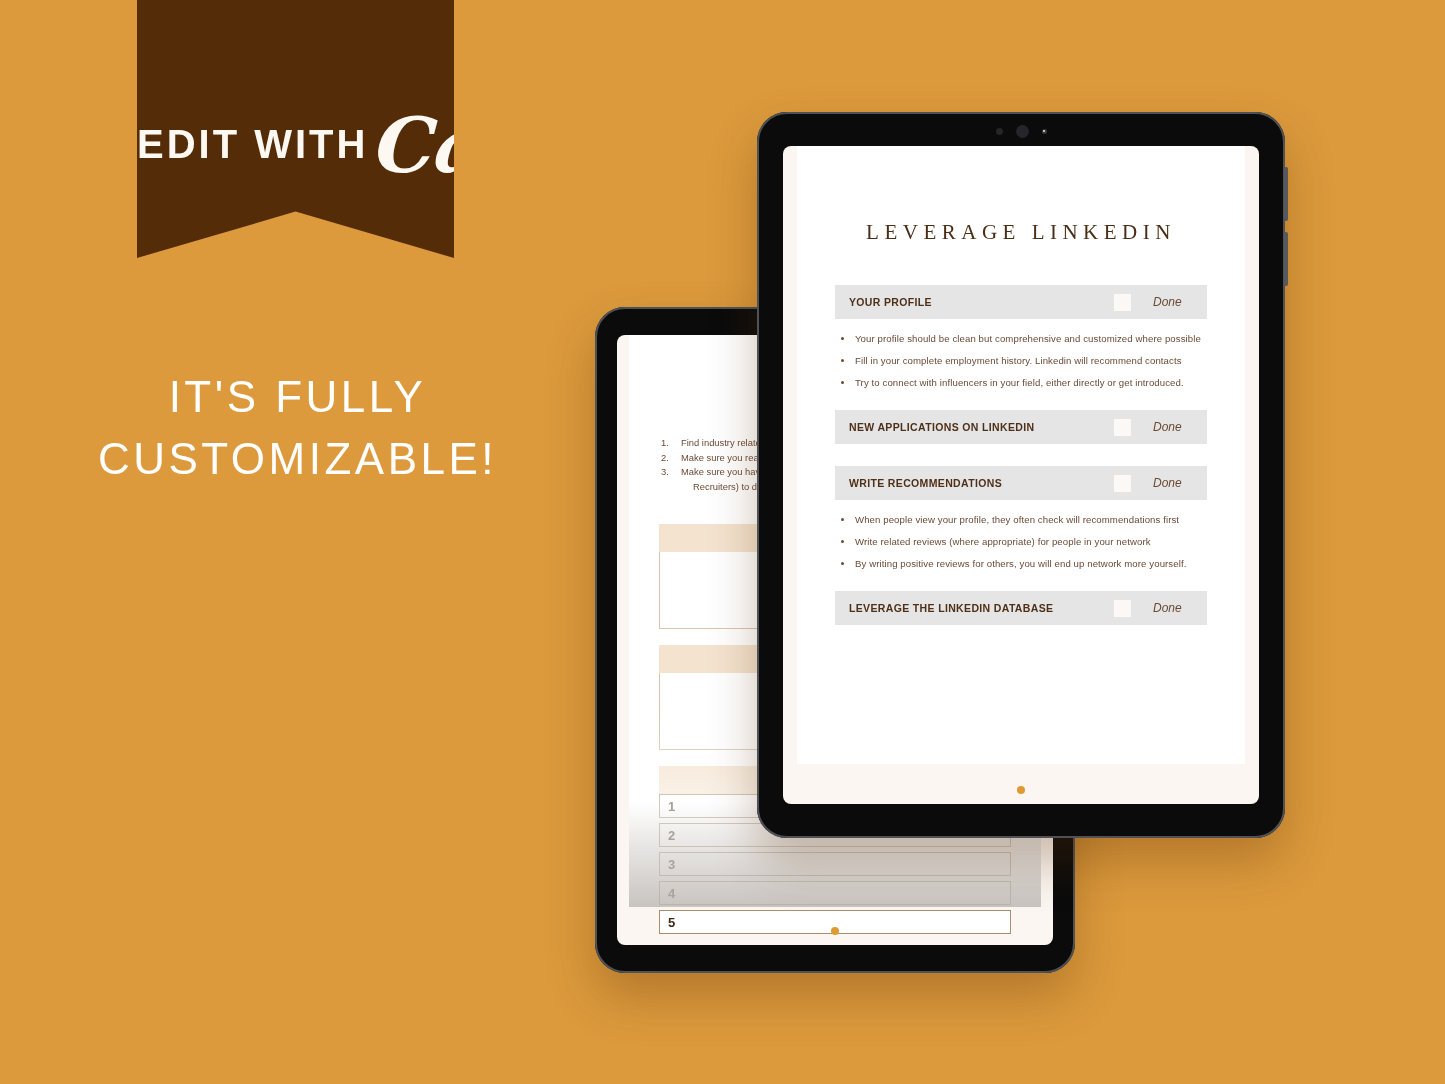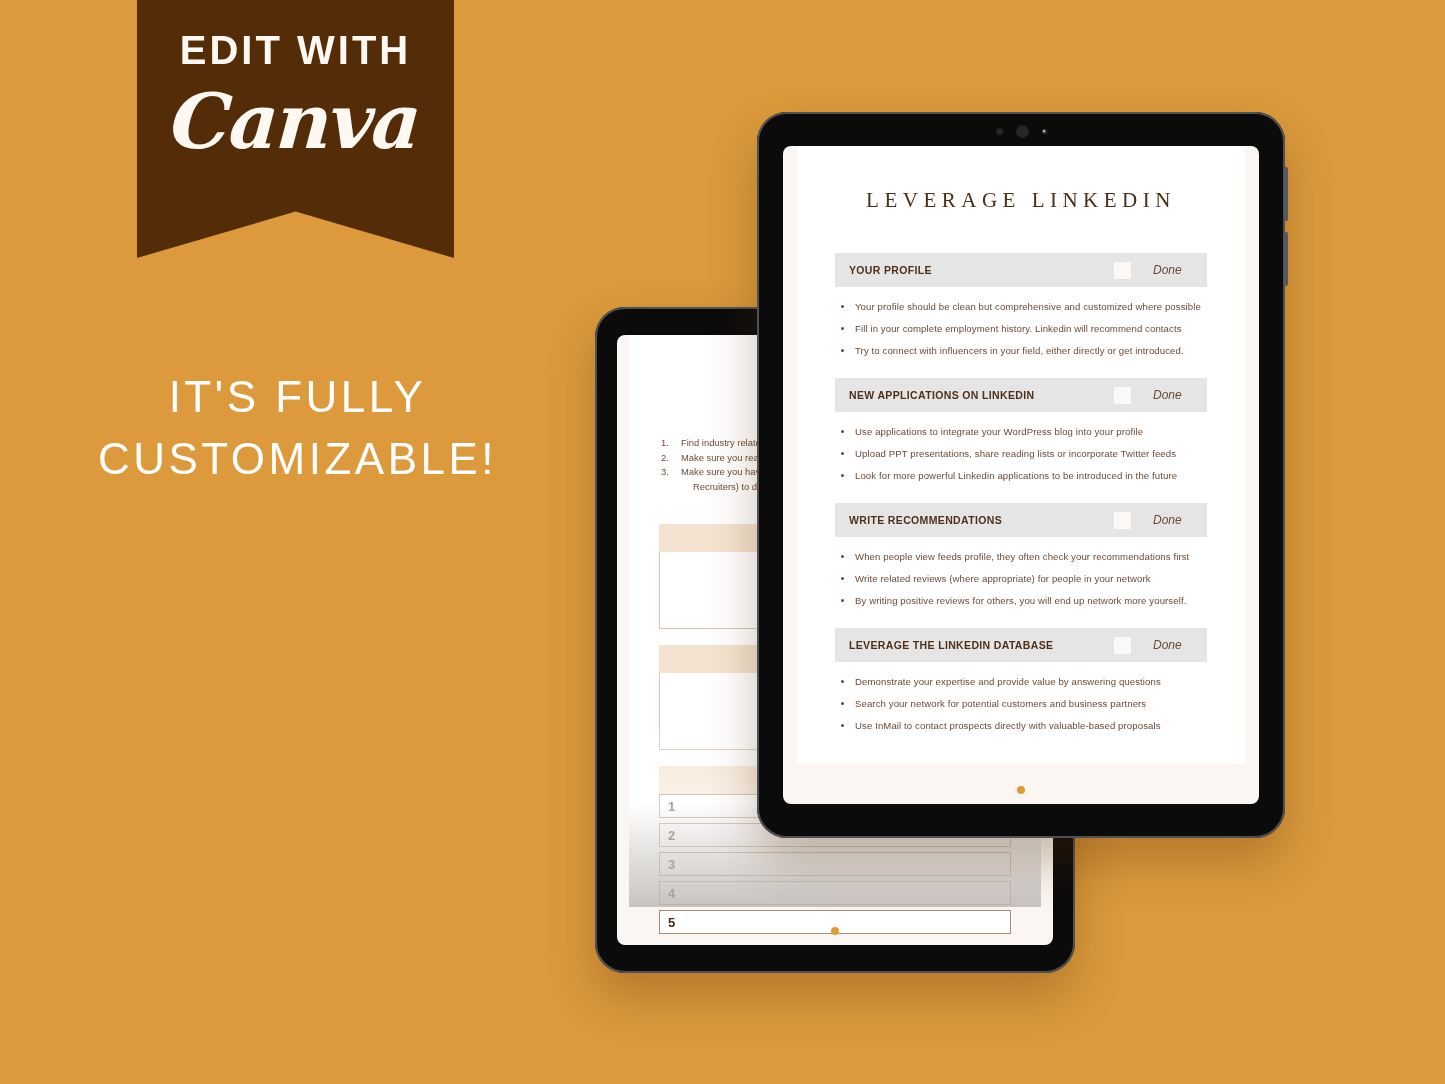--- a/index.html
+++ b/index.html
@@ -19,21 +19,20 @@
   #canva-banner {
     position: absolute;
     left: 137px;
     top: 0;
     width: 317px;
     height: 258px;
     background: #542d08;
     -webkit-clip-path: polygon(0 0, 100% 0, 100% 100%, 50% 82%, 0 100%);
     clip-path: polygon(0 0, 100% 0, 100% 100%, 50% 82%, 0 100%);
     display: flex;
-    flex-direction: column;
     align-items: center;
     justify-content: flex-start;
     padding-top: 30px;
     box-sizing: border-box;
     gap: 8px;
   }
   #banner-line1 {
     color: #fdf8f2;
     font-family: "Liberation Sans", sans-serif;
     font-weight: bold;
@@ -170,20 +169,21 @@
     padding: 42px 38px 0 38px;
     box-sizing: border-box;
   }
   #front-title {
     text-align: center;
     font-family: "Liberation Serif", serif;
     color: #4a2f16;
     font-size: 21px;
     letter-spacing: 5.5px;
     margin-bottom: 40px;
+    margin-top: 32px;
   }
   .section {
     margin-bottom: 22px;
   }
   .section-head {
     background: #e5e5e5;
     height: 34px;
     display: flex;
     align-items: center;
     padding: 0 14px;
@@ -425,50 +425,40 @@
           <li>Try to connect with influencers in your field, either directly or get introduced.</li>
         </ul>
       </div>
 
       <div class="section">
         <div class="section-head">
           <span class="section-head-label">NEW APPLICATIONS ON LINKEDIN</span>
           <span class="section-check"></span>
           <span class="section-done">Done</span>
         </div>
-        <ul class="bullets">
-          <li>Use applications to integrate your WordPress blog into your profile</li>
-          <li>Upload PPT presentations, share reading lists or incorporate Twitter feeds</li>
-          <li>Look for more powerful Linkedin applications to be introduced in the future</li>
-        </ul>
       </div>
 
       <div class="section">
         <div class="section-head">
           <span class="section-head-label">WRITE RECOMMENDATIONS</span>
           <span class="section-check"></span>
           <span class="section-done">Done</span>
         </div>
         <ul class="bullets">
-          <li>When people view feeds profile, they often check your recommendations first</li>
+          <li>When people view your profile, they often check will recommendations first</li>
           <li>Write related reviews (where appropriate) for people in your network</li>
           <li>By writing positive reviews for others, you will end up network more yourself.</li>
         </ul>
       </div>
 
       <div class="section">
         <div class="section-head">
           <span class="section-head-label">LEVERAGE THE LINKEDIN DATABASE</span>
           <span class="section-check"></span>
           <span class="section-done">Done</span>
         </div>
-        <ul class="bullets">
-          <li>Demonstrate your expertise and provide value by answering questions</li>
-          <li>Search your network for potential customers and business partners</li>
-          <li>Use InMail to contact prospects directly with valuable-based proposals</li>
-        </ul>
       </div>
     </div>
     <div class="page-dot-bar">
       <span class="page-dot"></span>
     </div>
   </div>
 </div>
 
 </body></html>

